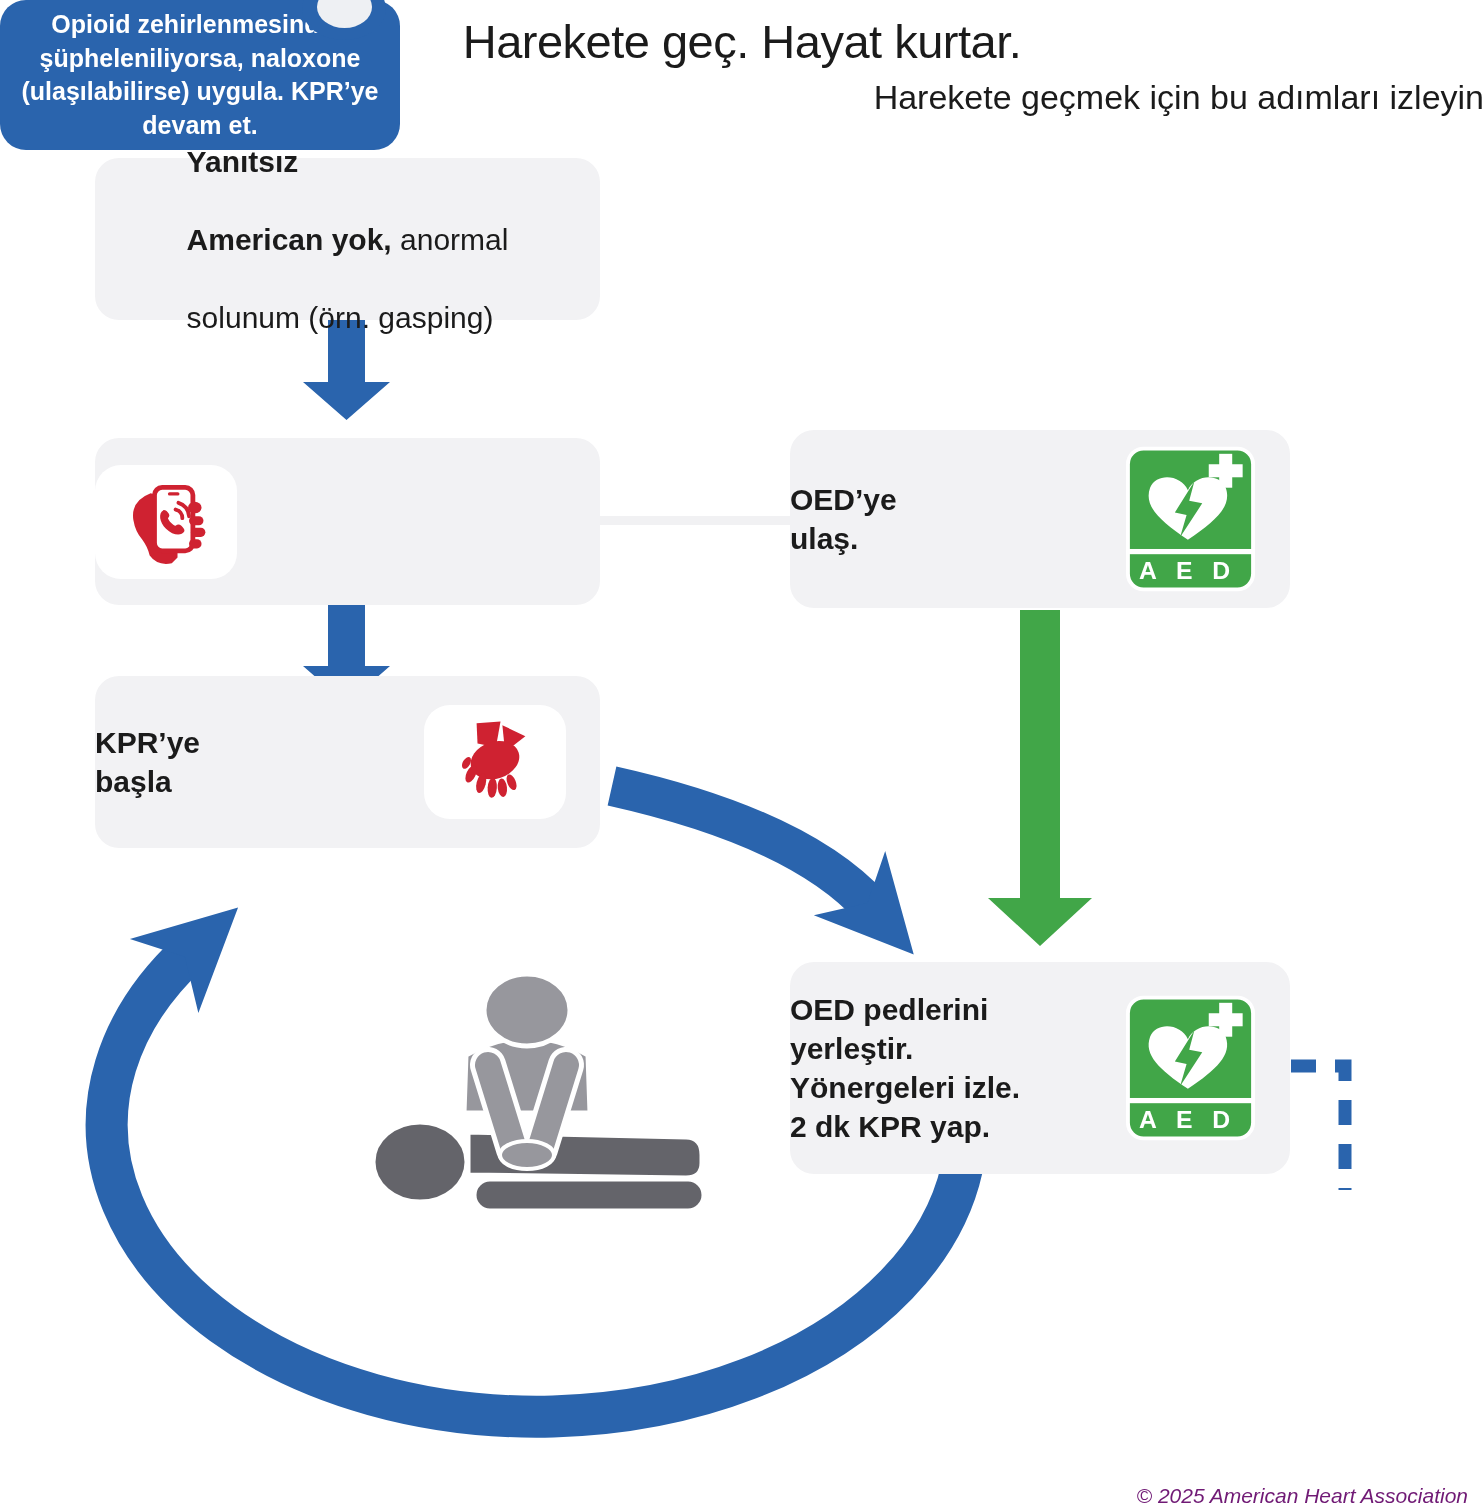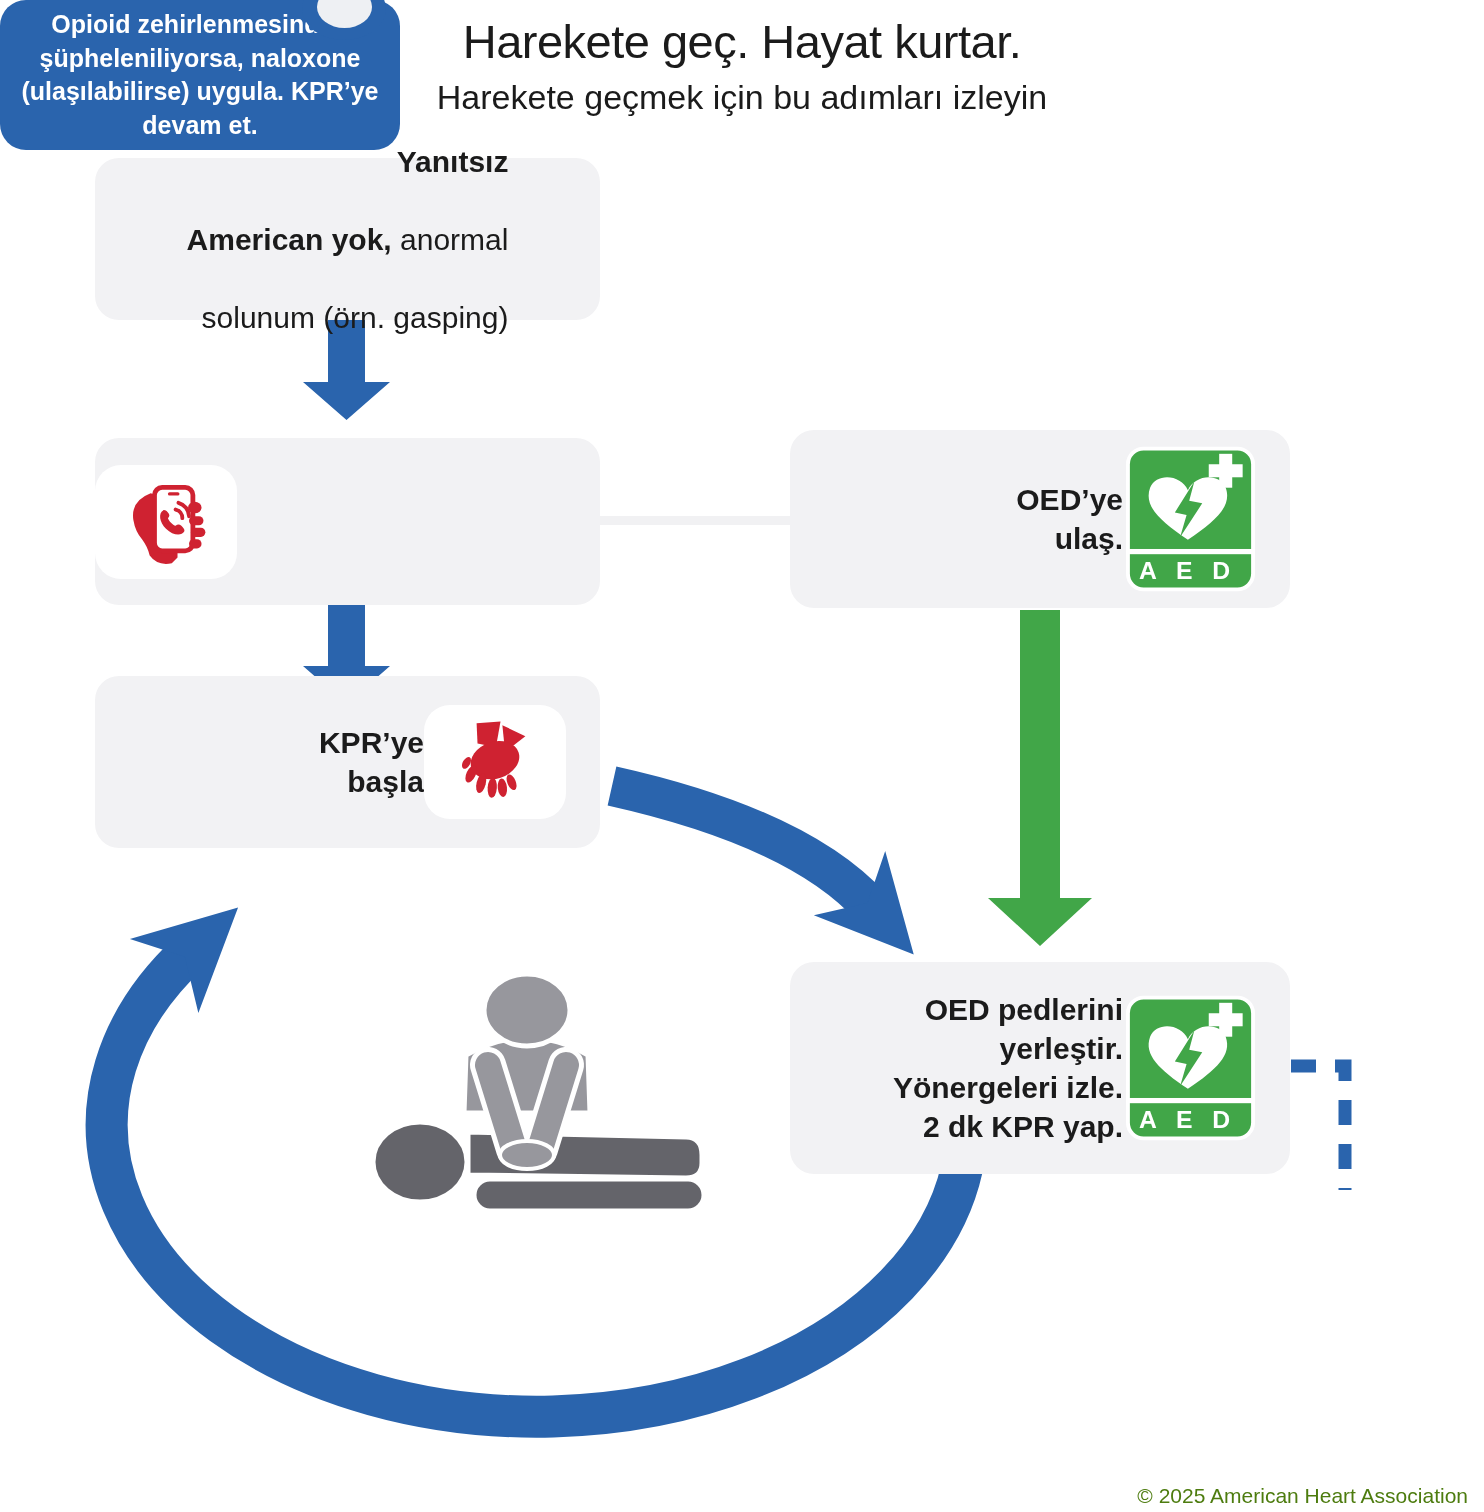--- a/index.html
+++ b/index.html
@@ -4,31 +4,31 @@
 <style>
   html,body{margin:0;padding:0;background:#fff;}
   #page{position:relative;width:1484px;height:1512px;background:#fff;overflow:hidden;
         font-family:"Liberation Sans", sans-serif;color:#1b1b1b;}
   
   :root{--blue:#2a64ad;--green:#41a648;--red:#cf2231;--box-gray:#f2f2f4;
         --figure-light:#97979d;--figure-dark:#64646a;--node-light:#eef0f3;}
 
   .abs{position:absolute;}
   #title{top:14px;left:0;width:100%;text-align:center;font-size:47px;font-weight:400;letter-spacing:-.5px;}
-  #subtitle{top:78px;left:0;width:100%;text-align:center;font-size:34px;font-weight:400;}
+  #subtitle{top:78px;left:0;width:100%;text-align:right;font-size:34px;font-weight:400;}
 
   #arrow-layer{top:0;left:0;width:1484px;height:1512px;pointer-events:none;}
   .blue-fill{fill:var(--blue);}
   .green-fill{fill:var(--green);}
   .blue-stroke{stroke:var(--blue);fill:none;}
   .gray-connector{fill:#f1f1f3;}
 
   .step-box{position:absolute;background:var(--box-gray);border-radius:24px;
             display:flex;align-items:center;justify-content:center;}
-  .box-text{font-weight:700;font-size:30px;line-height:1.3;text-align:right;white-space:pre-line;}
+  .box-text{font-weight:700;font-size:30px;line-height:1.3;text-align:left;white-space:pre-line;}
   .box-text .rg{font-weight:400;}
   .with-icon{justify-content:flex-start;}
   .with-icon .box-text{flex:1;}
   .icon-tile{width:142px;height:114px;background:#fff;border-radius:26px;
              display:flex;align-items:center;justify-content:center;margin-right:34px;flex:0 0 auto;}
   .aed-wrap{width:135px;height:146px;margin-right:32px;flex:0 0 auto;}
 
   #box-assess{left:95px;top:158px;width:505px;height:162px;}
   #box-activate{left:95px;top:438px;width:505px;height:167px;}
   #box-get-aed{left:790px;top:430px;width:500px;height:178px;}
@@ -39,21 +39,21 @@
               border-radius:26px;display:flex;align-items:center;justify-content:center;}
   #box-opioid .optext{color:#fff;font-weight:700;font-size:25px;line-height:1.34;text-align:center;padding:10px 14px;}
   #node-ring{position:absolute;left:302px;top:-22px;width:84px;height:62px;border-radius:50%;background:var(--blue);}
   #node-dot{position:absolute;left:317px;top:-14px;width:55px;height:42px;border-radius:50%;background:var(--node-light);}
 
   #cpr-figure{left:350px;top:965px;}
   #cpr-caption{left:300px;top:1238px;width:420px;text-align:center;}
   #cpr-caption .c1{font-size:34px;font-weight:400;}
   #cpr-caption .c2{font-size:36px;font-weight:800;margin-top:4px;}
 
-  #copyright{top:1484px;right:16px;font-size:21px;color:#4d7c0f;}
+  #copyright{top:1484px;right:16px;font-size:21px;color:#701a75;font-style:italic;}
 
   .aed-letters{font-family:"Liberation Sans",sans-serif;font-weight:800;font-size:19px;
                fill:#fff;letter-spacing:5px;}
 </style>
 </head>
 <body>
 
 <div id="page">
 
   <svg id="arrow-layer" class="abs" width="1484" height="1512" viewBox="0 0 1484 1512">

